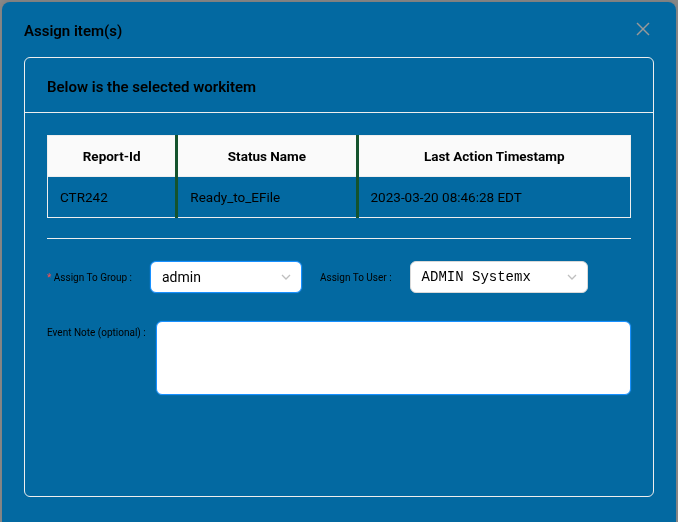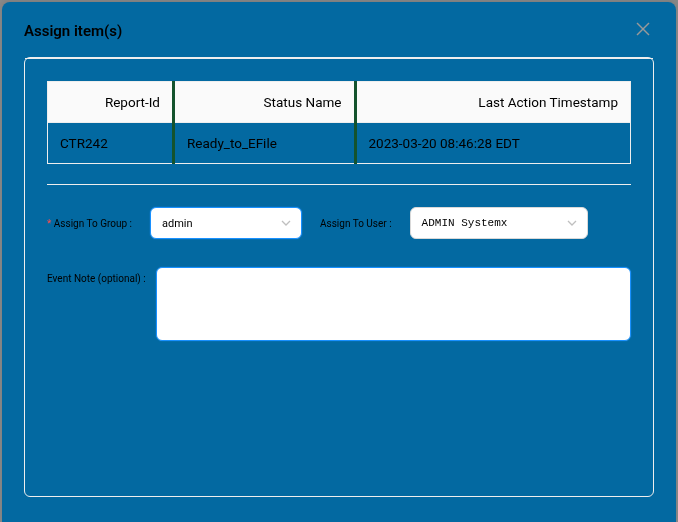--- a/index.html
+++ b/index.html
@@ -38,22 +38,22 @@
   .panel-body { padding: 8px 22px 22px 22px; }
   .divider { border: none; border-top: 1px solid #eee; margin: 0 0 14px 0; }
   table.workitem {
     width: 100%;
     border-collapse: collapse;
     font-size: 13.5px;
     margin-bottom: 20px;
     border: 1px solid #eee;
   }
   table.workitem th {
-    text-align: right;
-    font-weight: 400;
+    text-align: center;
+    font-weight: 700;
     background: #fafafa;
     padding: 12px 12px;
     border-bottom: 1px solid #eee;
     color: #000;
   }
   table.workitem td {
     padding: 12px 12px;
     border-bottom: 1px solid #eee;
     color: #000;
   }
@@ -63,21 +63,21 @@
   .lbl { font-size: 10px; color: #000; white-space: nowrap;}
   .req::before { content: "* "; color: #ff4d4f; }
   .select {
     position: relative;
     height: 32px;
     border: 1px solid #d9d9d9;
     border-radius: 6px;
     padding: 0 28px 0 11px;
     display: inline-flex;
     align-items: center;
-    font-size: 11px;
+    font-size: 14px;
     color: #000;
     background: #fff;
     cursor: pointer;
   }
   .select.primary { border-color: #1890ff; box-shadow: 0 0 0 1px rgba(24,144,255,0.15);}
   .select .chev {
     position: absolute; right: 10px; top: 50%; transform: translateY(-50%);
     width: 10px; height: 10px; color: #bfbfbf;
   }
   .select .chev svg { display:block;}
@@ -121,20 +121,21 @@
       <div class="modal-title">Assign item(s)</div>
       <div class="close-x">
         <svg viewBox="0 0 14 14" width="14" height="14" stroke="currentColor" stroke-width="1.4" fill="none">
             <line x1="1" y1="1" x2="13" y2="13"></line>
             <line x1="13" y1="1" x2="1" y2="13"></line>
           </svg>
       </div>
     </div>
 
     <div class="panel">
+      <div class="panel-head">Below is the selected workitem</div>
       <hr class="divider">
       <div class="panel-body">
 
         <table class="workitem">
           <thead>
             <tr>
               <th>Report-Id</th>
               <th>Status Name</th>
               <th>Last Action Timestamp</th>
             </tr>

